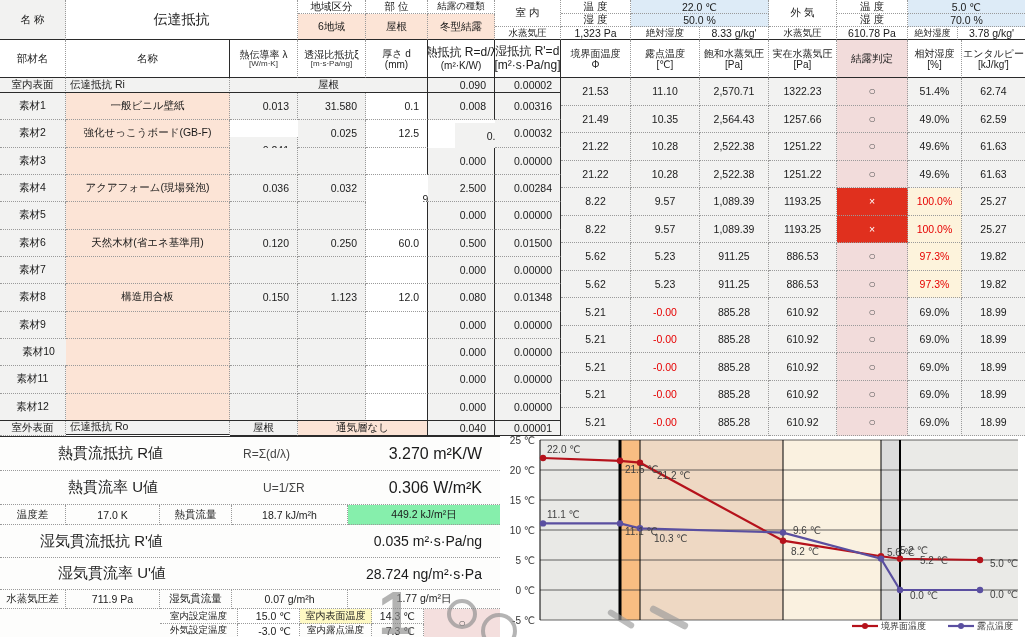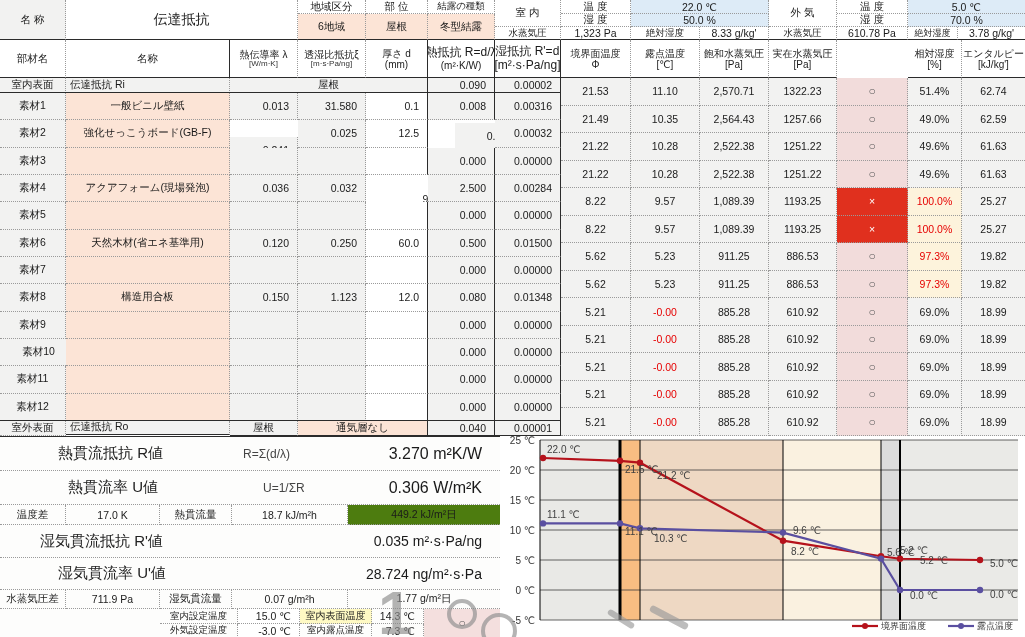--- a/index.html
+++ b/index.html
@@ -91,20 +91,21 @@
     <span class="hdr2">[℃]</span>
   </div>
   <div class="cell wbg solid-b two" style="left:700px;top:40px;width:69px;height:38px">
     <span class="hdr2">飽和水蒸気圧</span>
     <span class="hdr2">[Pa]</span>
   </div>
   <div class="cell wbg solid-b two" style="left:769px;top:40px;width:68px;height:38px">
     <span class="hdr2">実在水蒸気圧</span>
     <span class="hdr2">[Pa]</span>
   </div>
+  <div class="cell pink solid-b" style="left:837px;top:40px;width:71px;height:38px">結露判定</div>
   <div class="cell wbg solid-b two" style="left:908px;top:40px;width:54px;height:38px">
     <span class="hdr2">相対湿度</span>
     <span class="hdr2">[%]</span>
   </div>
   <div class="cell wbg solid-b two" style="left:962px;top:40px;width:63px;height:38px;border-right:none">
     <span class="hdr2">エンタルピー</span>
     <span class="hdr2">[kJ/kg']</span>
   </div>
 
   <div id="ltable" style="left:0;top:78px;width:561px;height:358px">
@@ -308,21 +309,21 @@
     </div>
     <div class="cell wbg" style="left:0;top:34px;width:500px;height:34px;border-right:none;justify-content:flex-start;background:#fdfdfc">
       <span class="big" style="margin-left:68px">熱貫流率 U値</span>
       <span class="tiny" style="margin-left:105px;color:#444">U=1/ΣR</span>
       <span class="bigval" style="margin-left:auto;margin-right:18px">0.306 W/m²K</span>
     </div>
     <div class="cell" style="left:0;top:68px;width:66px;height:20px;background:#fdfdfc">温度差</div>
     <div class="cell" style="left:66px;top:68px;width:94px;height:20px;background:#fdfdfc">17.0 K</div>
     <div class="cell" style="left:160px;top:68px;width:72px;height:20px;background:#fdfdfc">熱貫流量</div>
     <div class="cell" style="left:232px;top:68px;width:116px;height:20px;background:#fdfdfc">18.7  kJ/m²h</div>
-    <div class="cell" style="left:348px;top:68px;width:152px;height:20px;border-right:none;background:#4d7c0f">449.2  kJ/m²日</div>
+    <div class="cell" style="left:348px;top:68px;width:152px;height:20px;border-right:none;background:#86efac">449.2  kJ/m²日</div>
     <div class="cell wbg" style="left:0;top:88px;width:500px;height:33px;border-right:none;justify-content:flex-start;background:#fdfdfc">
       <span class="big" style="margin-left:40px">湿気貫流抵抗 R'値</span>
       <span class="bigval" style="margin-left:auto;margin-right:18px;font-size:14px">0.035 m²·s·Pa/ng</span>
     </div>
     <div class="cell wbg" style="left:0;top:121px;width:500px;height:32px;border-right:none;justify-content:flex-start;background:#fdfdfc">
       <span class="big" style="margin-left:58px">湿気貫流率 U'値</span>
       <span class="bigval" style="margin-left:auto;margin-right:18px;font-size:14px">28.724 ng/m²·s·Pa</span>
     </div>
     <div class="cell" style="left:0;top:153px;width:66px;height:19px;background:#fdfdfc">水蒸気圧差</div>
     <div class="cell" style="left:66px;top:153px;width:94px;height:19px;background:#fdfdfc">711.9 Pa</div>

